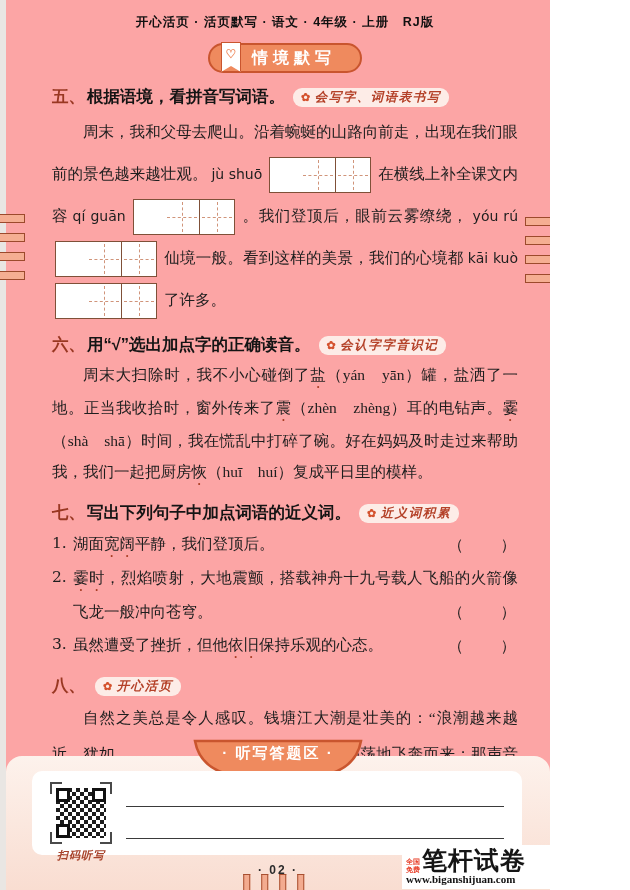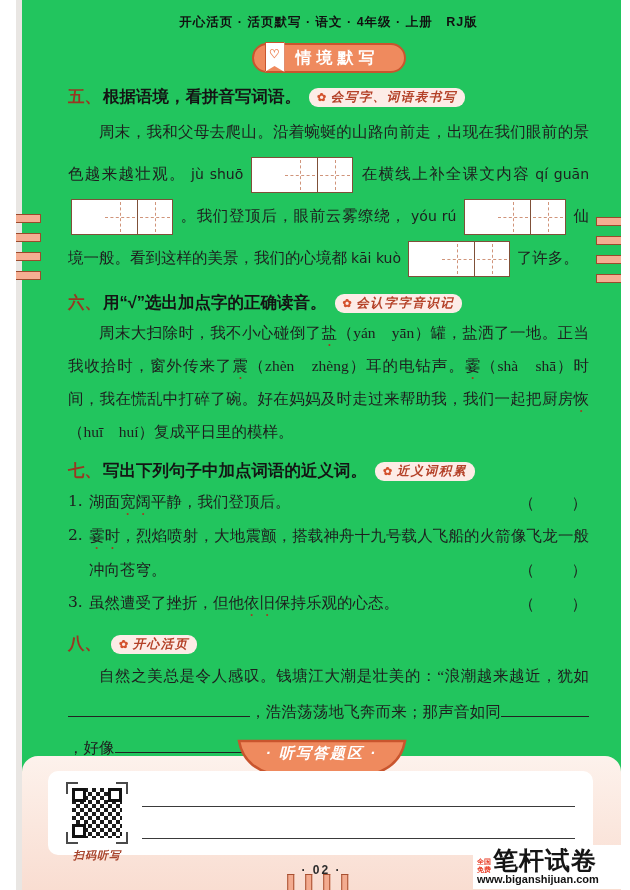--- a/index.html
+++ b/index.html
@@ -1,17 +1,17 @@
 <!DOCTYPE html>
 <html style="--accent: #ef8a5e; --accent_border: #c9552e; --tag_red: #b44128; --section_num_red: #993722; --dot_red: #a63a20; --panel_pink: #f9ddd1;"><head>
 <meta charset="utf-8">
 <style>
   html,body { margin:0; padding:0; background:#fff; }
-  .page { position:relative; width:605px; height:890px; background:#22c55e; overflow:hidden;
-          font-family:"Liberation Serif","DejaVu Serif",serif; color:#1e1e1e;margin-left:16px; }
+  .page { position:relative; width:550px; height:890px; background:#fca5a5; overflow:hidden;
+          font-family:"Liberation Serif","DejaVu Serif",serif; color:#1e1e1e; }
   .scan-strip { position:absolute; left:0; top:0; width:6px; height:100%; background:#e9e6e3; }
 
   .content { position:absolute; left:52px; right:32px; top:0; }
   .doc-header { margin-top:14px; text-align:center; font-family:"Liberation Sans",sans-serif;
                 font-size:12.5px; letter-spacing:1px; color:#101010; font-weight:bold; }
 
   .badge-row { margin-top:12px; display:flex; justify-content:center; }
   .badge { position:relative; background:var(--accent,#ef8a5e); border:2px solid var(--accent_border,#cf5c33);
            border-radius:16px; height:26px; line-height:26px; padding:0 24px 0 42px; color:#fff;
            font-family:"Liberation Sans",sans-serif; font-weight:bold; font-size:16px; letter-spacing:5px; }
@@ -56,21 +56,21 @@
   .tab { position:absolute; width:27px; height:9px; background:#f5ae92; border:1.5px solid #9c4a2c; box-sizing:border-box; }
   .tab.l { left:-2px; } .tab.r { right:-2px; }
   .tl1{top:214px}.tl2{top:233px}.tl3{top:252px}.tl4{top:271px}
   .tr1{top:217px}.tr2{top:236px}.tr3{top:255px}.tr4{top:274px}
 
   .panel { position:absolute; left:6px; right:0; bottom:0; height:134px;
            background:linear-gradient(180deg,#fdf2ec,#f9ddd1); border-radius:16px 16px 0 0; }
   .banner { position:absolute; left:50%; transform:translateX(-50%); top:-17px; width:172px; height:42px; }
   .banner svg { display:block; }
   .banner-label { position:absolute; left:0; right:0; top:5px; text-align:center; color:#fff;
-                  font-family:"Liberation Sans",sans-serif; font-weight:bold; font-size:15px; letter-spacing:2px;font-style:italic; }
+                  font-family:"Liberation Sans",sans-serif; font-weight:bold; font-size:15px; letter-spacing:2px; }
   .inner-white { position:absolute; left:26px; right:28px; top:15px; height:84px; background:#fff; border-radius:10px; }
 
   .qr-wrap { position:absolute; left:40px; top:26px; width:70px; text-align:center; }
   .qr-frame { position:relative; width:62px; height:62px; margin:0 auto; }
   .qr-frame .c { position:absolute; width:10px; height:10px; border:0 solid #4a4a4a; }
   .c.tl { left:0; top:0; border-left-width:2px; border-top-width:2px; }
   .c.tr { right:0; top:0; border-right-width:2px; border-top-width:2px; }
   .c.bl { left:0; bottom:0; border-left-width:2px; border-bottom-width:2px; }
   .c.br { right:0; bottom:0; border-right-width:2px; border-bottom-width:2px; }
   .qr { position:absolute; left:6px; top:6px; width:50px; height:50px;
@@ -87,21 +87,21 @@
               color:#2b2b2b; letter-spacing:2px; }
   .bbars { position:absolute; left:50%; transform:translateX(-57%); bottom:0; display:flex; gap:11px; }
   .bar { width:7px; height:16px; background:#f3ab8f; border:1.5px solid #a84f30; border-bottom:none; box-sizing:border-box; }
 
   .watermark { position:absolute; right:0; bottom:1px; width:142px; background:#fff; padding:3px 2px 3px 4px; }
   .wm-row { display:flex; align-items:flex-end; }
   .wm-small { color:#e8402a; font-size:7px; line-height:7.5px; width:16px; font-family:"Liberation Sans",sans-serif;
               font-weight:bold; word-break:break-all; }
   .wm-brand { font-size:25px; font-weight:bold; line-height:25px; letter-spacing:1px; color:#151515;
               font-family:"Liberation Serif",serif; }
-  .wm-url { font-family:Liberation Sans, sans-serif; font-size:11px; font-weight:bold; color:#111; line-height:13px; }
+  .wm-url { font-family:Liberation Serif, serif; font-size:11px; font-weight:bold; color:#111; line-height:13px; }
 </style>
 </head>
 <body>
 
 <div class="page">
   <div class="scan-strip"></div>
 
   <div class="content">
     <div class="doc-header">开心活页 · 活页默写 · 语文 · 4年级 · 上册　RJ版</div>
 

